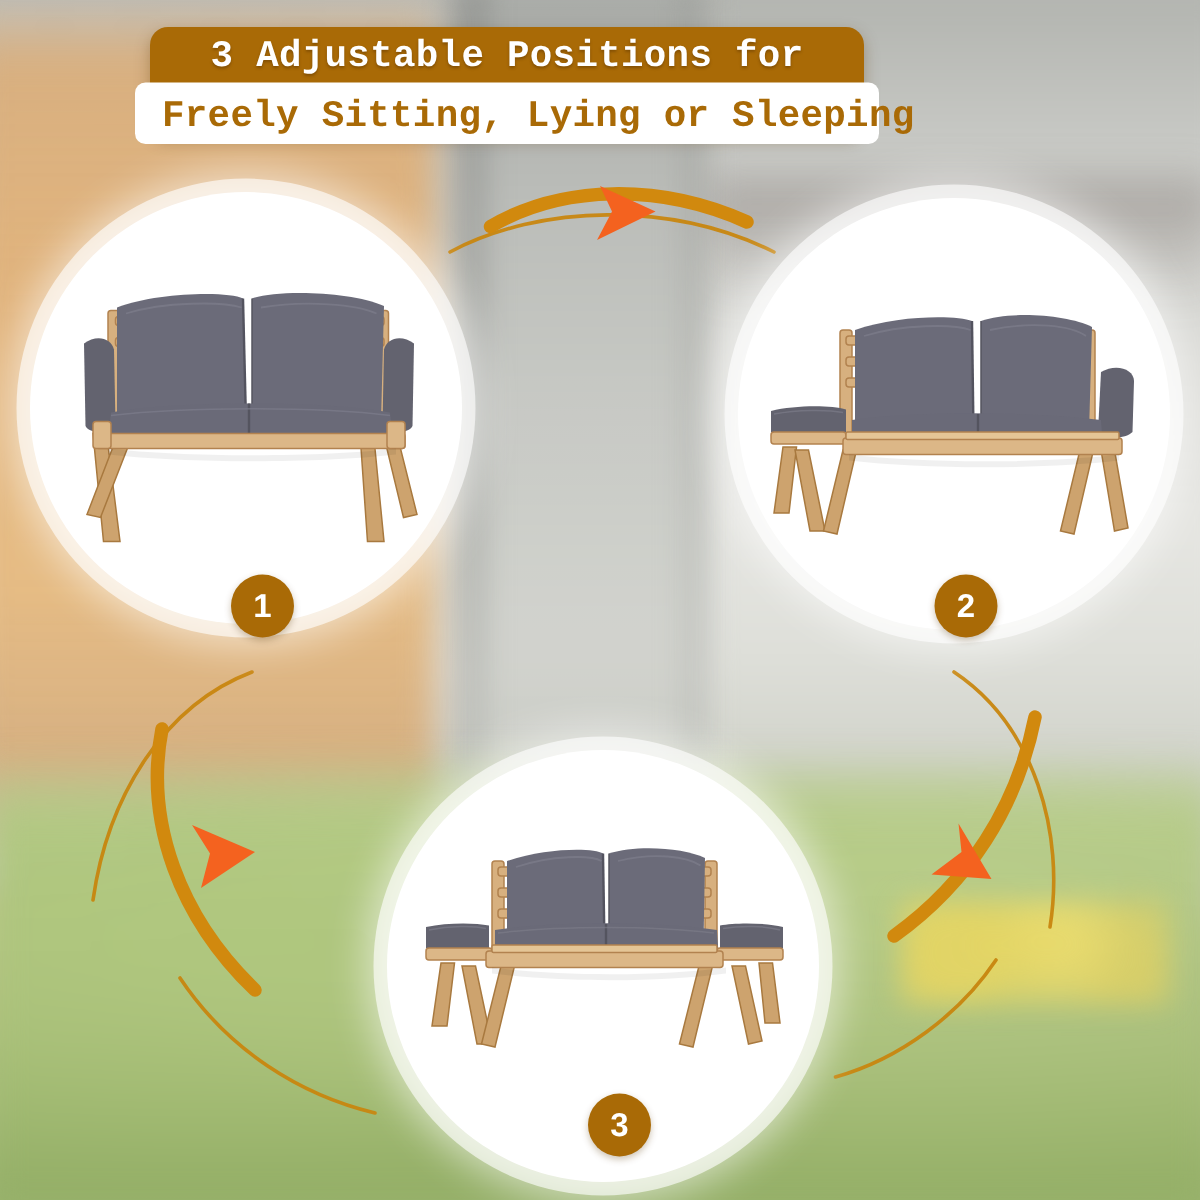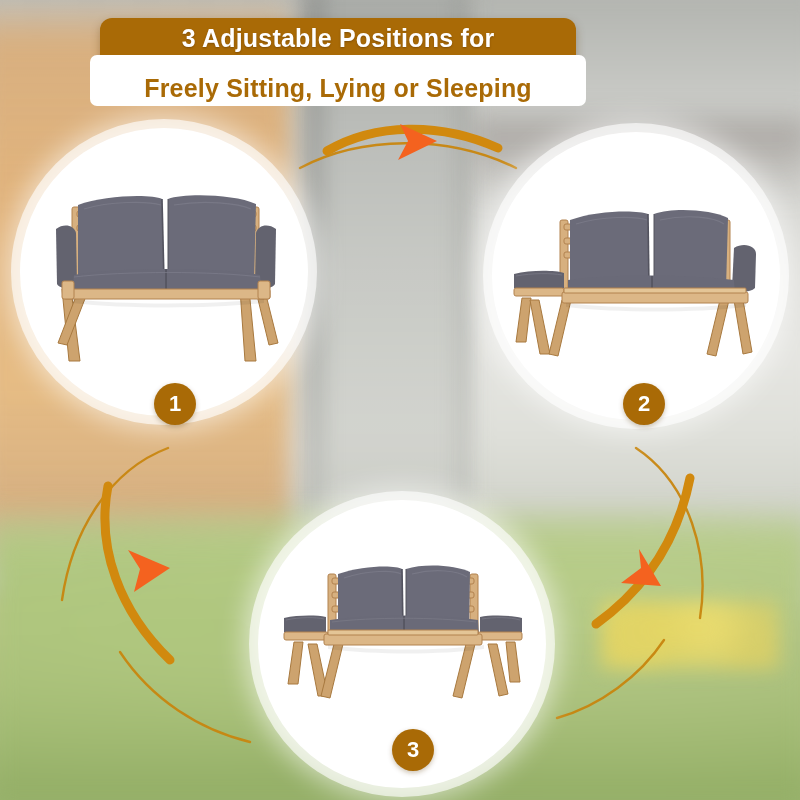--- a/index.html
+++ b/index.html
@@ -83,29 +83,30 @@
   }
 
   
   .banner {
     position:absolute; left:100px; top:18px; width:476px; height:72px;
     background:#a96a06;
     border-radius:12px;
     box-shadow:0 4px 10px rgba(90,55,5,.35);
     display:flex; flex-direction:column; align-items:center;
     padding-top:5px;
+    font-family:Liberation Mono, monospace;
   }
   .banner-line1 {
     color:#ffffff; font-size:25px; font-weight:bold; line-height:30px;
     letter-spacing:.2px; white-space:nowrap;
     text-shadow:0 1px 2px rgba(80,45,0,.45);
   }
   .banner-line2-wrap {
     margin-top:2px; background:#ffffff; border-radius:7px;
-    padding:18px 18px 3px 18px; width:496px; text-align:center;
+    padding:8px 18px 3px 18px; width:496px; text-align:center;
   }
   .banner-line2 {
     color:#a96a06; font-size:25px; font-weight:bold; line-height:30px;
     letter-spacing:.2px; white-space:nowrap;
   }
 
   
   .cycle-svg { position:absolute; left:0; top:0; width:800px; height:800px; }
 
   

